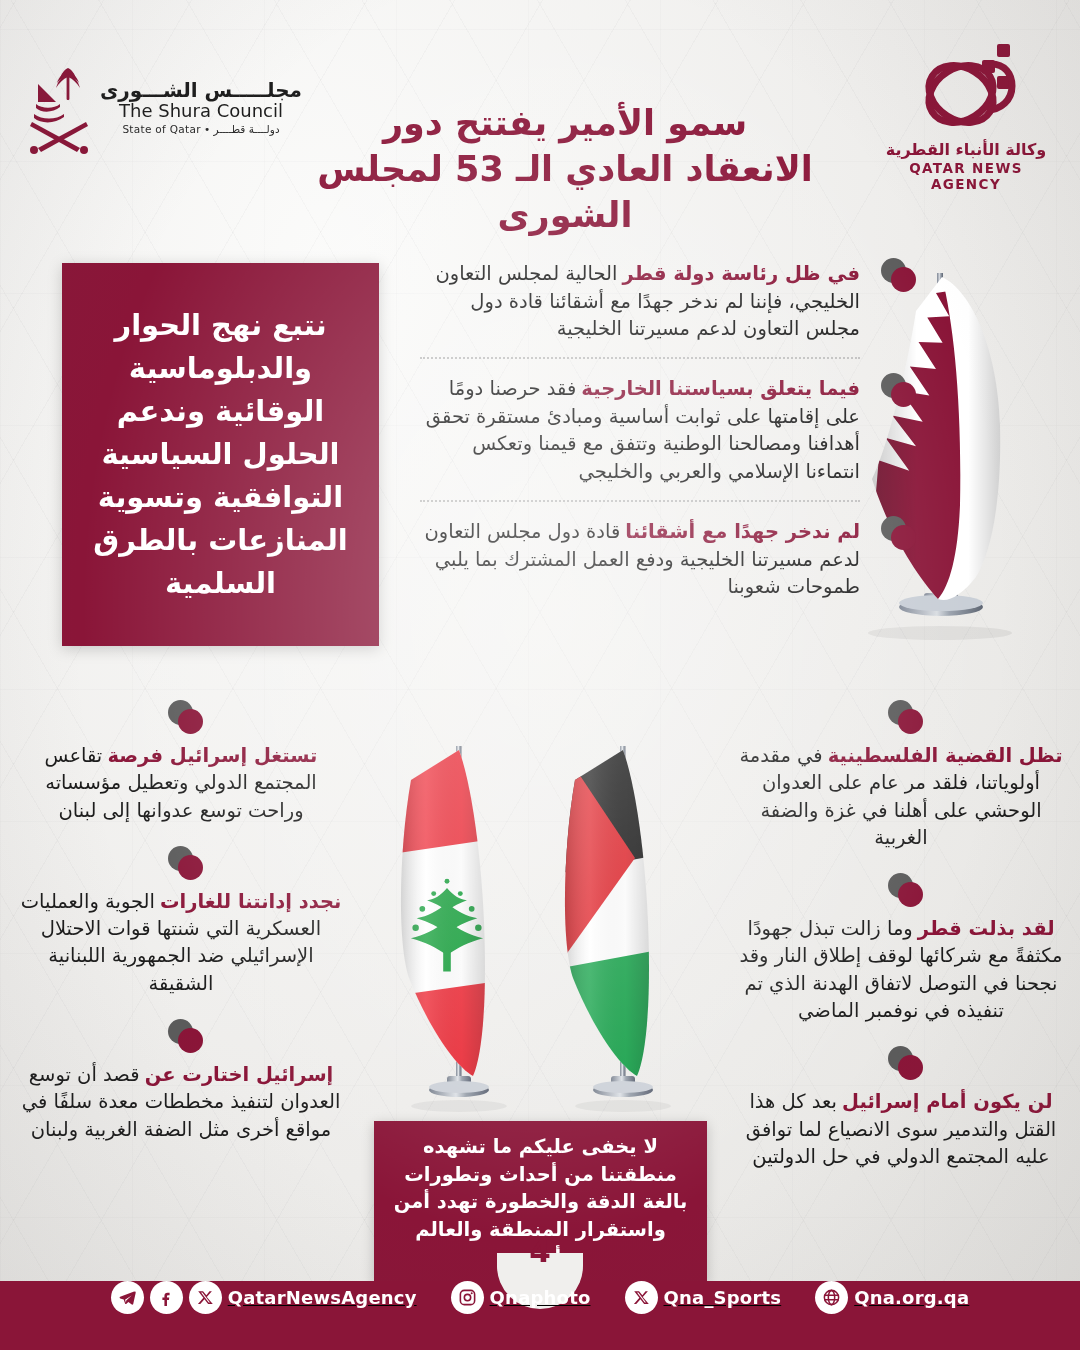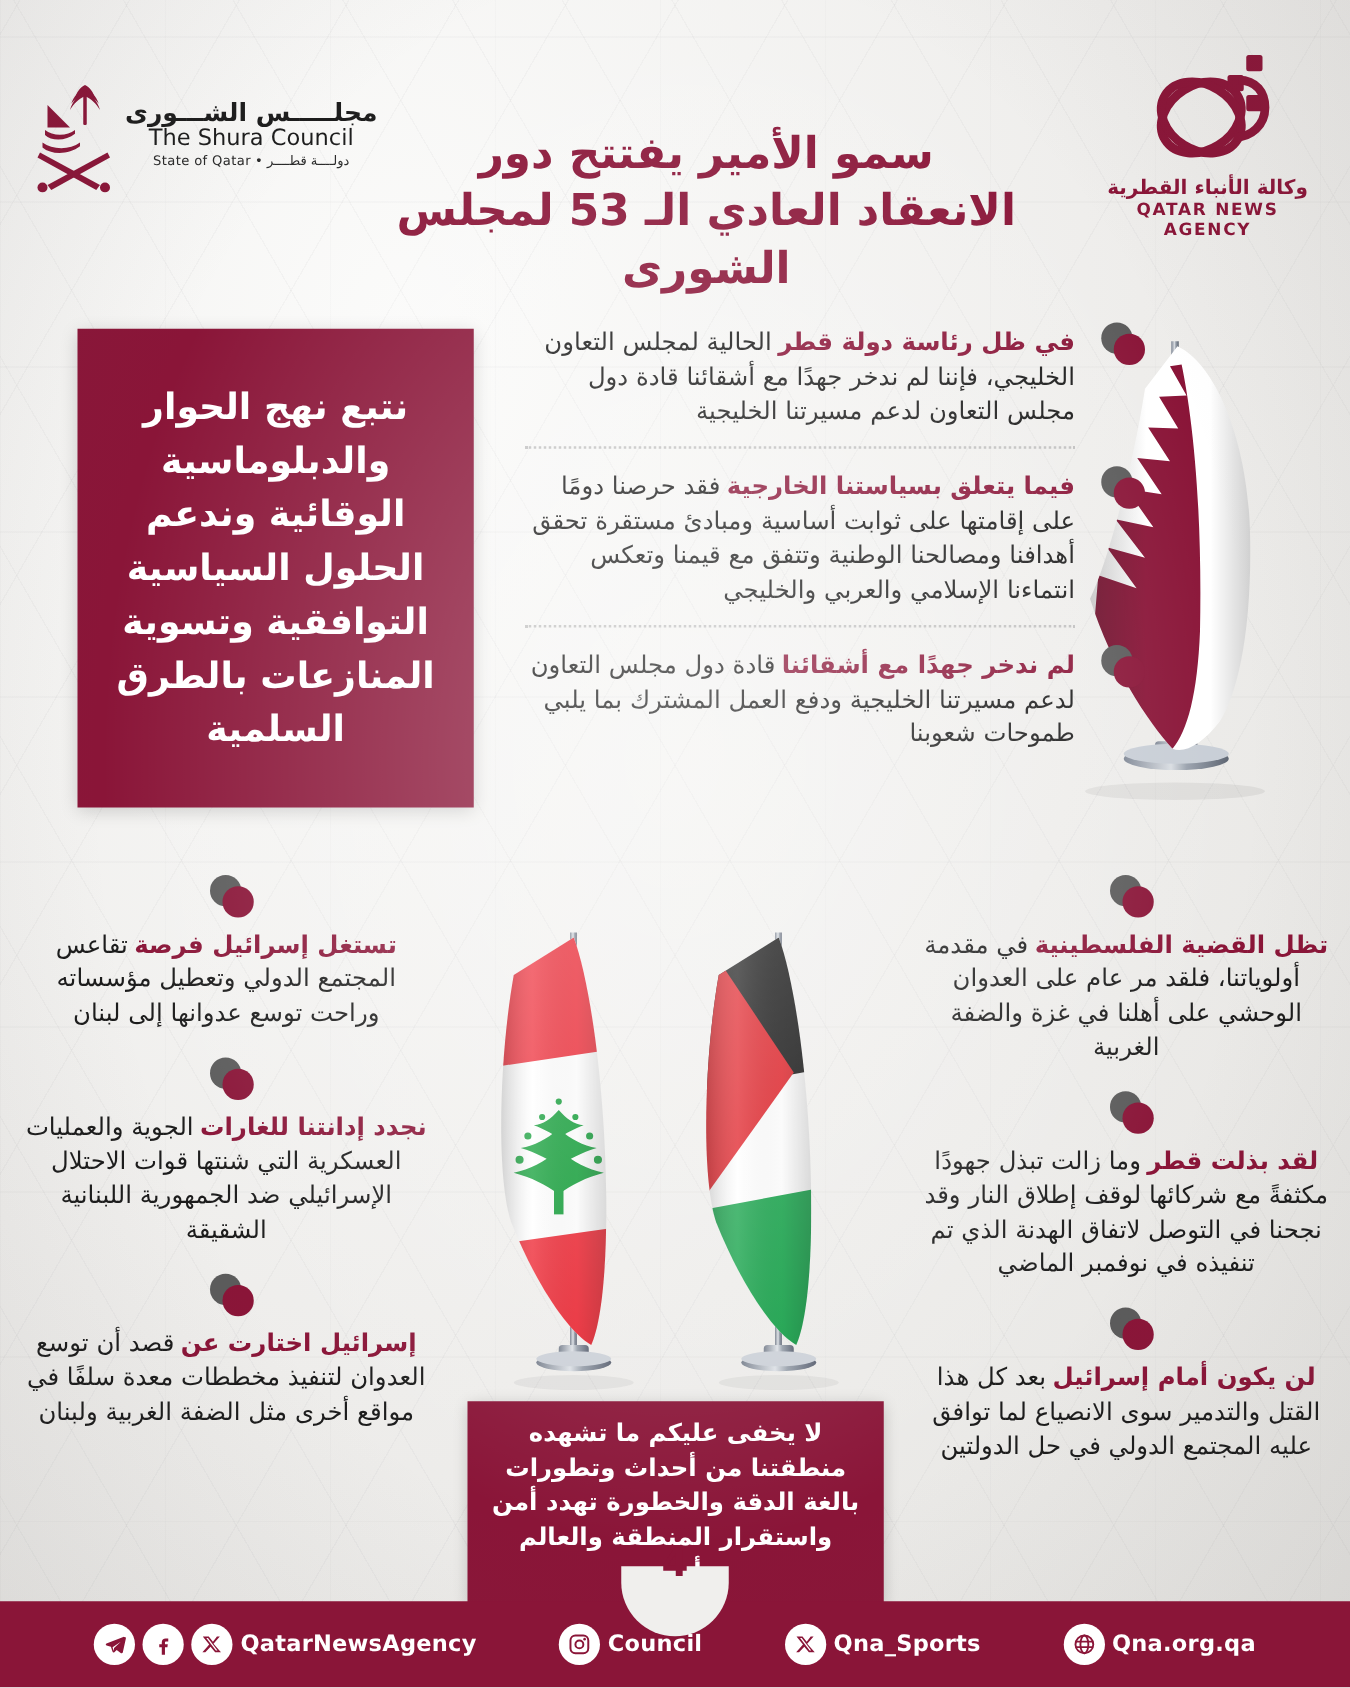--- a/index.html
+++ b/index.html
@@ -125,22 +125,22 @@
   }
   .footer .notch{
     position:absolute;left:50%;transform:translateX(-50%);top:-28px;
     width:86px;height:56px;background:#f0efed;border-radius:0 0 48px 48px;
   }
   .pagenum{
     position:absolute;left:50%;transform:translateX(-50%);top:-48px;
     font-size:31px;font-weight:800;color:#8a1538;direction:ltr;
   }
   .social{
-    position:absolute;inset:0;display:flex;align-items:center;justify-content:center;
-    gap:26px;direction:ltr;
+    position:absolute;inset:0;display:flex;align-items:flex-start;justify-content:center;
+    gap:10px;direction:ltr;text-decoration:underline;
   }
   .sgroup{display:flex;align-items:center;gap:6px;}
   .sicon{
     width:33px;height:33px;border-radius:50%;background:#fff;
     display:flex;align-items:center;justify-content:center;flex:0 0 33px;
   }
   .sicon svg{display:block;}
   .slabel{color:#fff;font-size:18px;font-weight:600;letter-spacing:.2px;}
   .sgap{width:14px;}
 </style>
@@ -458,21 +458,21 @@
       <div class="sgroup">
         <span class="sicon">
           <svg width="19" height="19" viewBox="0 0 24 24">
               <g fill="none" stroke="#8a1538" stroke-width="2">
                 <rect x="3" y="3" width="18" height="18" rx="5"></rect>
                 <circle cx="12" cy="12" r="4"></circle>
               </g>
               <circle cx="17.3" cy="6.7" r="1.3" fill="#8a1538"></circle>
             </svg>
         </span>
-        <span class="slabel">Council</span>
+        <span class="slabel">Qnaphoto</span>
       </div>
 
       <span class="sgap"></span>
 
       <div class="sgroup">
         <span class="sicon">
           <svg width="17" height="17" viewBox="0 0 24 24">
               <path fill="#8a1538" d="M17.7 3h3.3l-7.2 8.2L22.3 21h-6.6l-5.2-6.4L4.6 21H1.3l7.7-8.8L1.7 3h6.8l4.7 5.9L17.7 3zm-1.2 16h1.8L7.6 4.8H5.7L16.5 19z"></path>
             </svg>
         </span>

